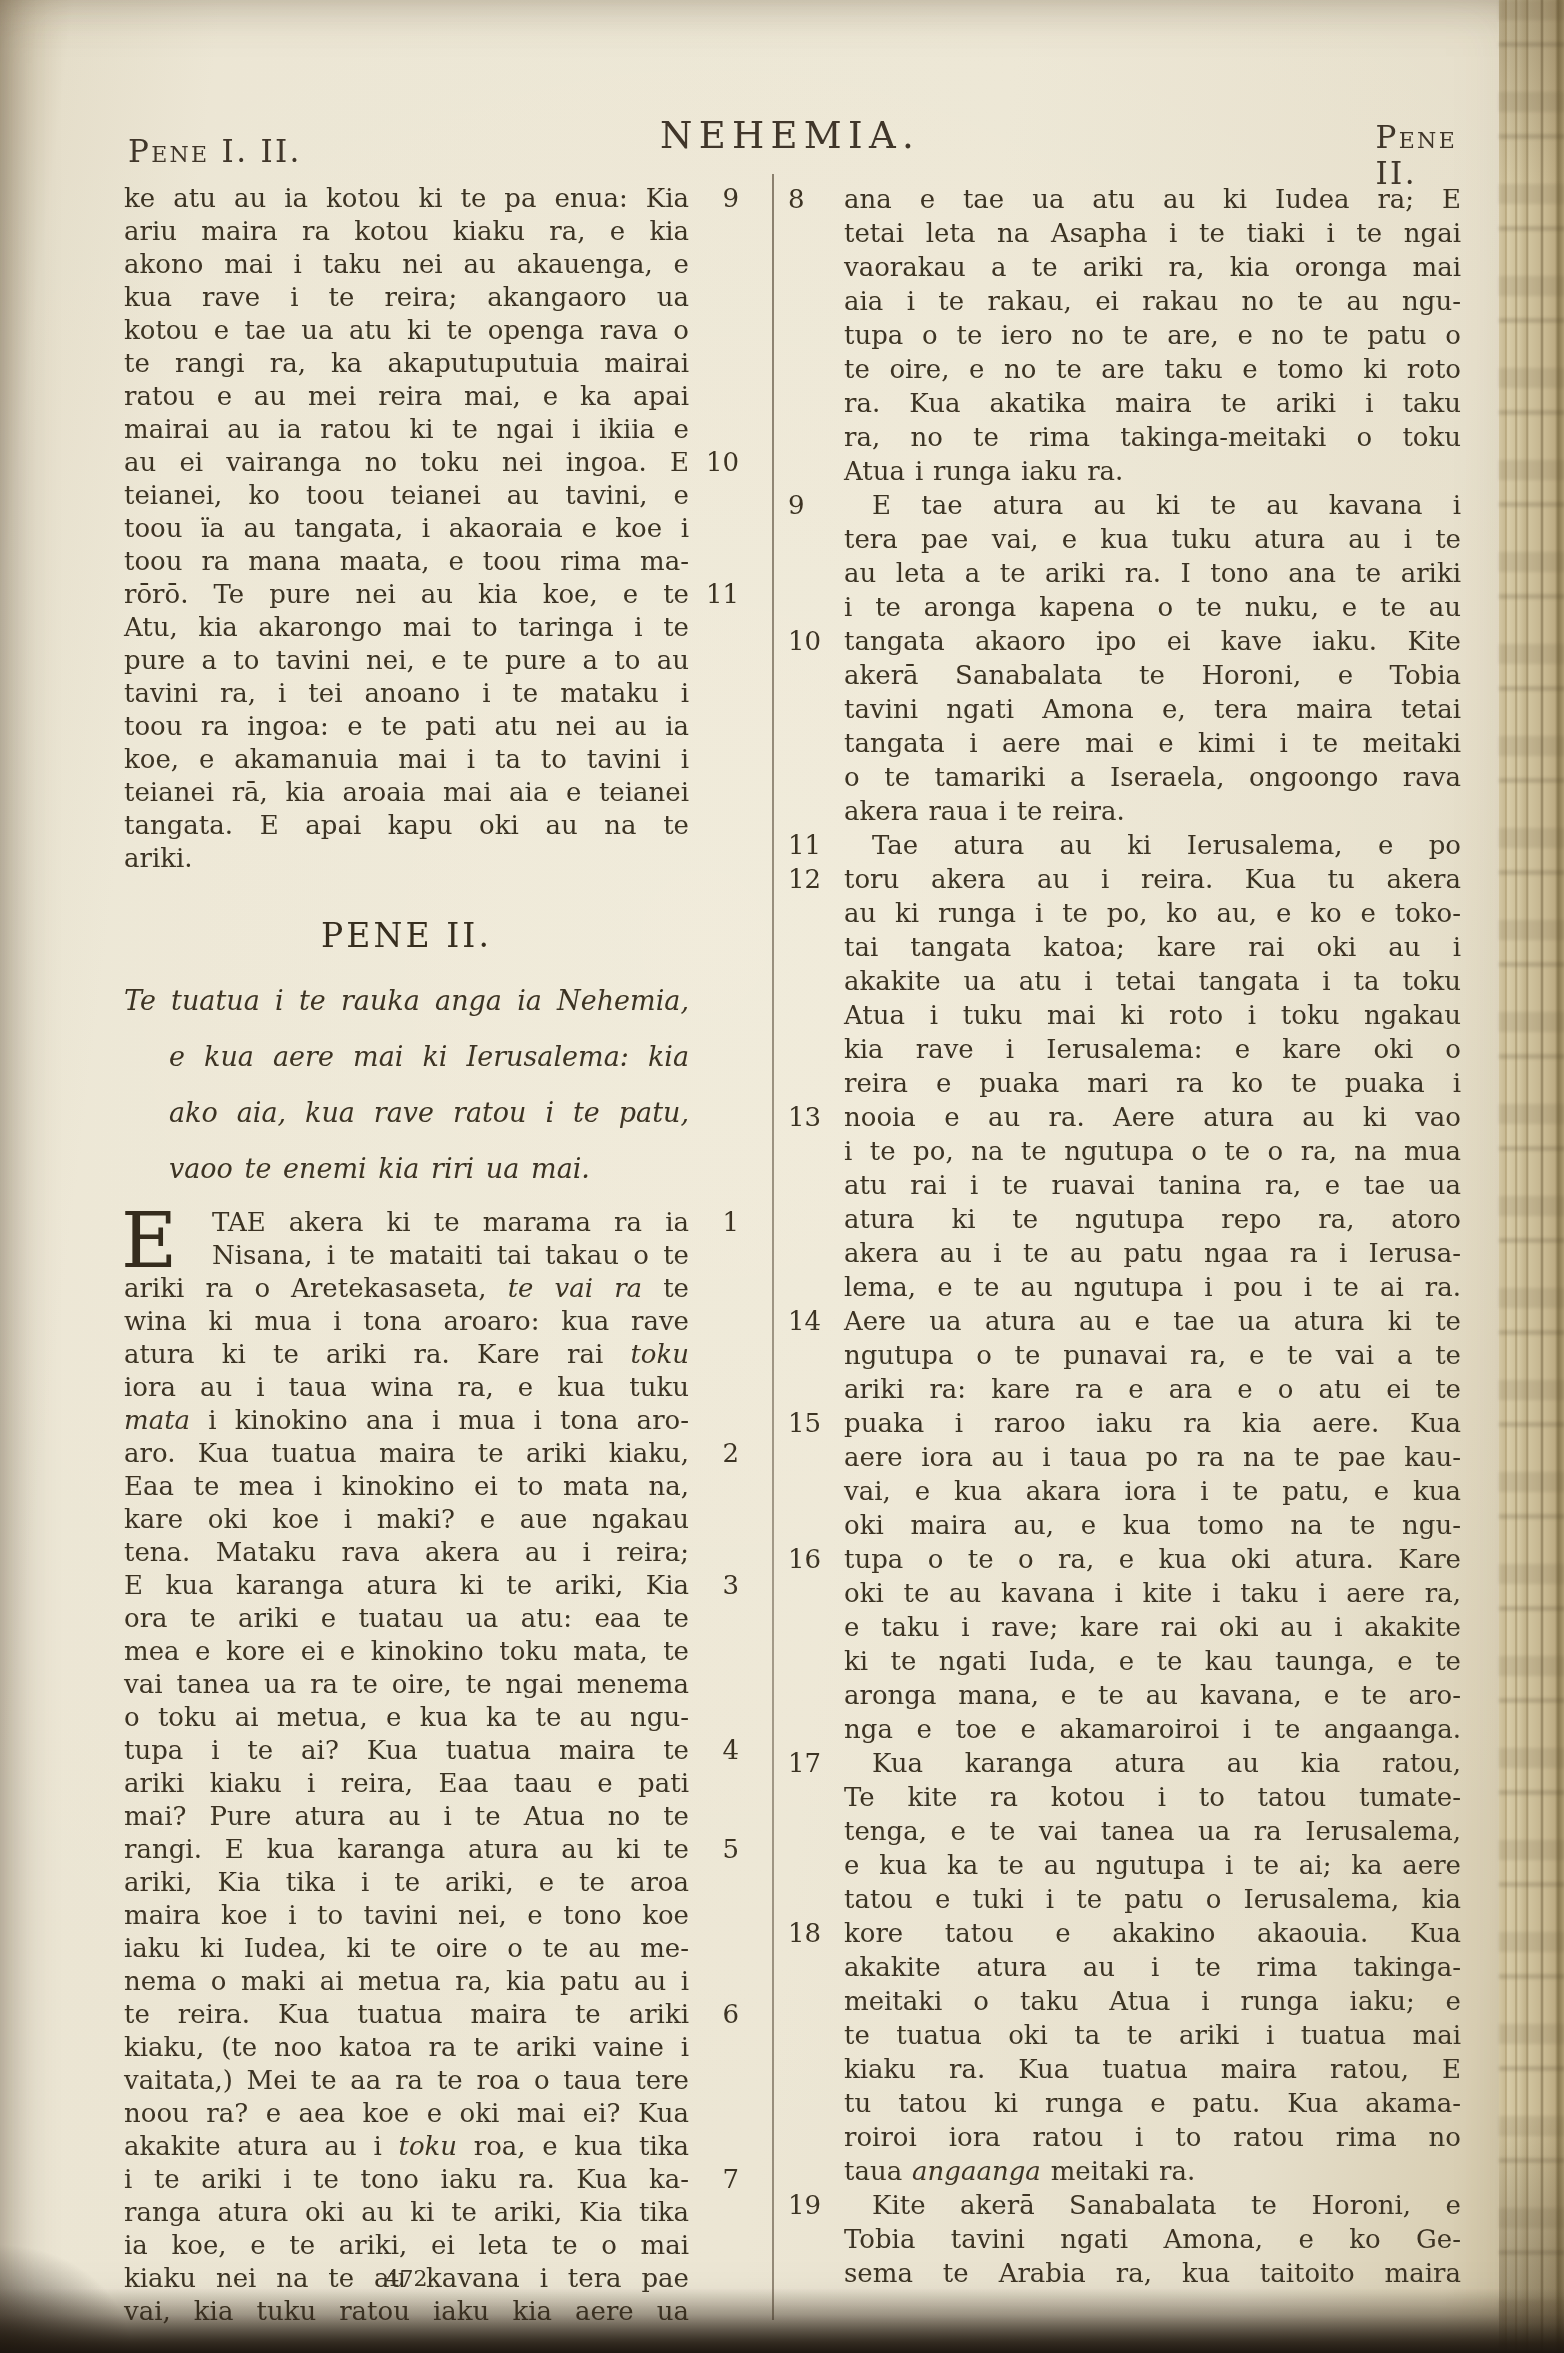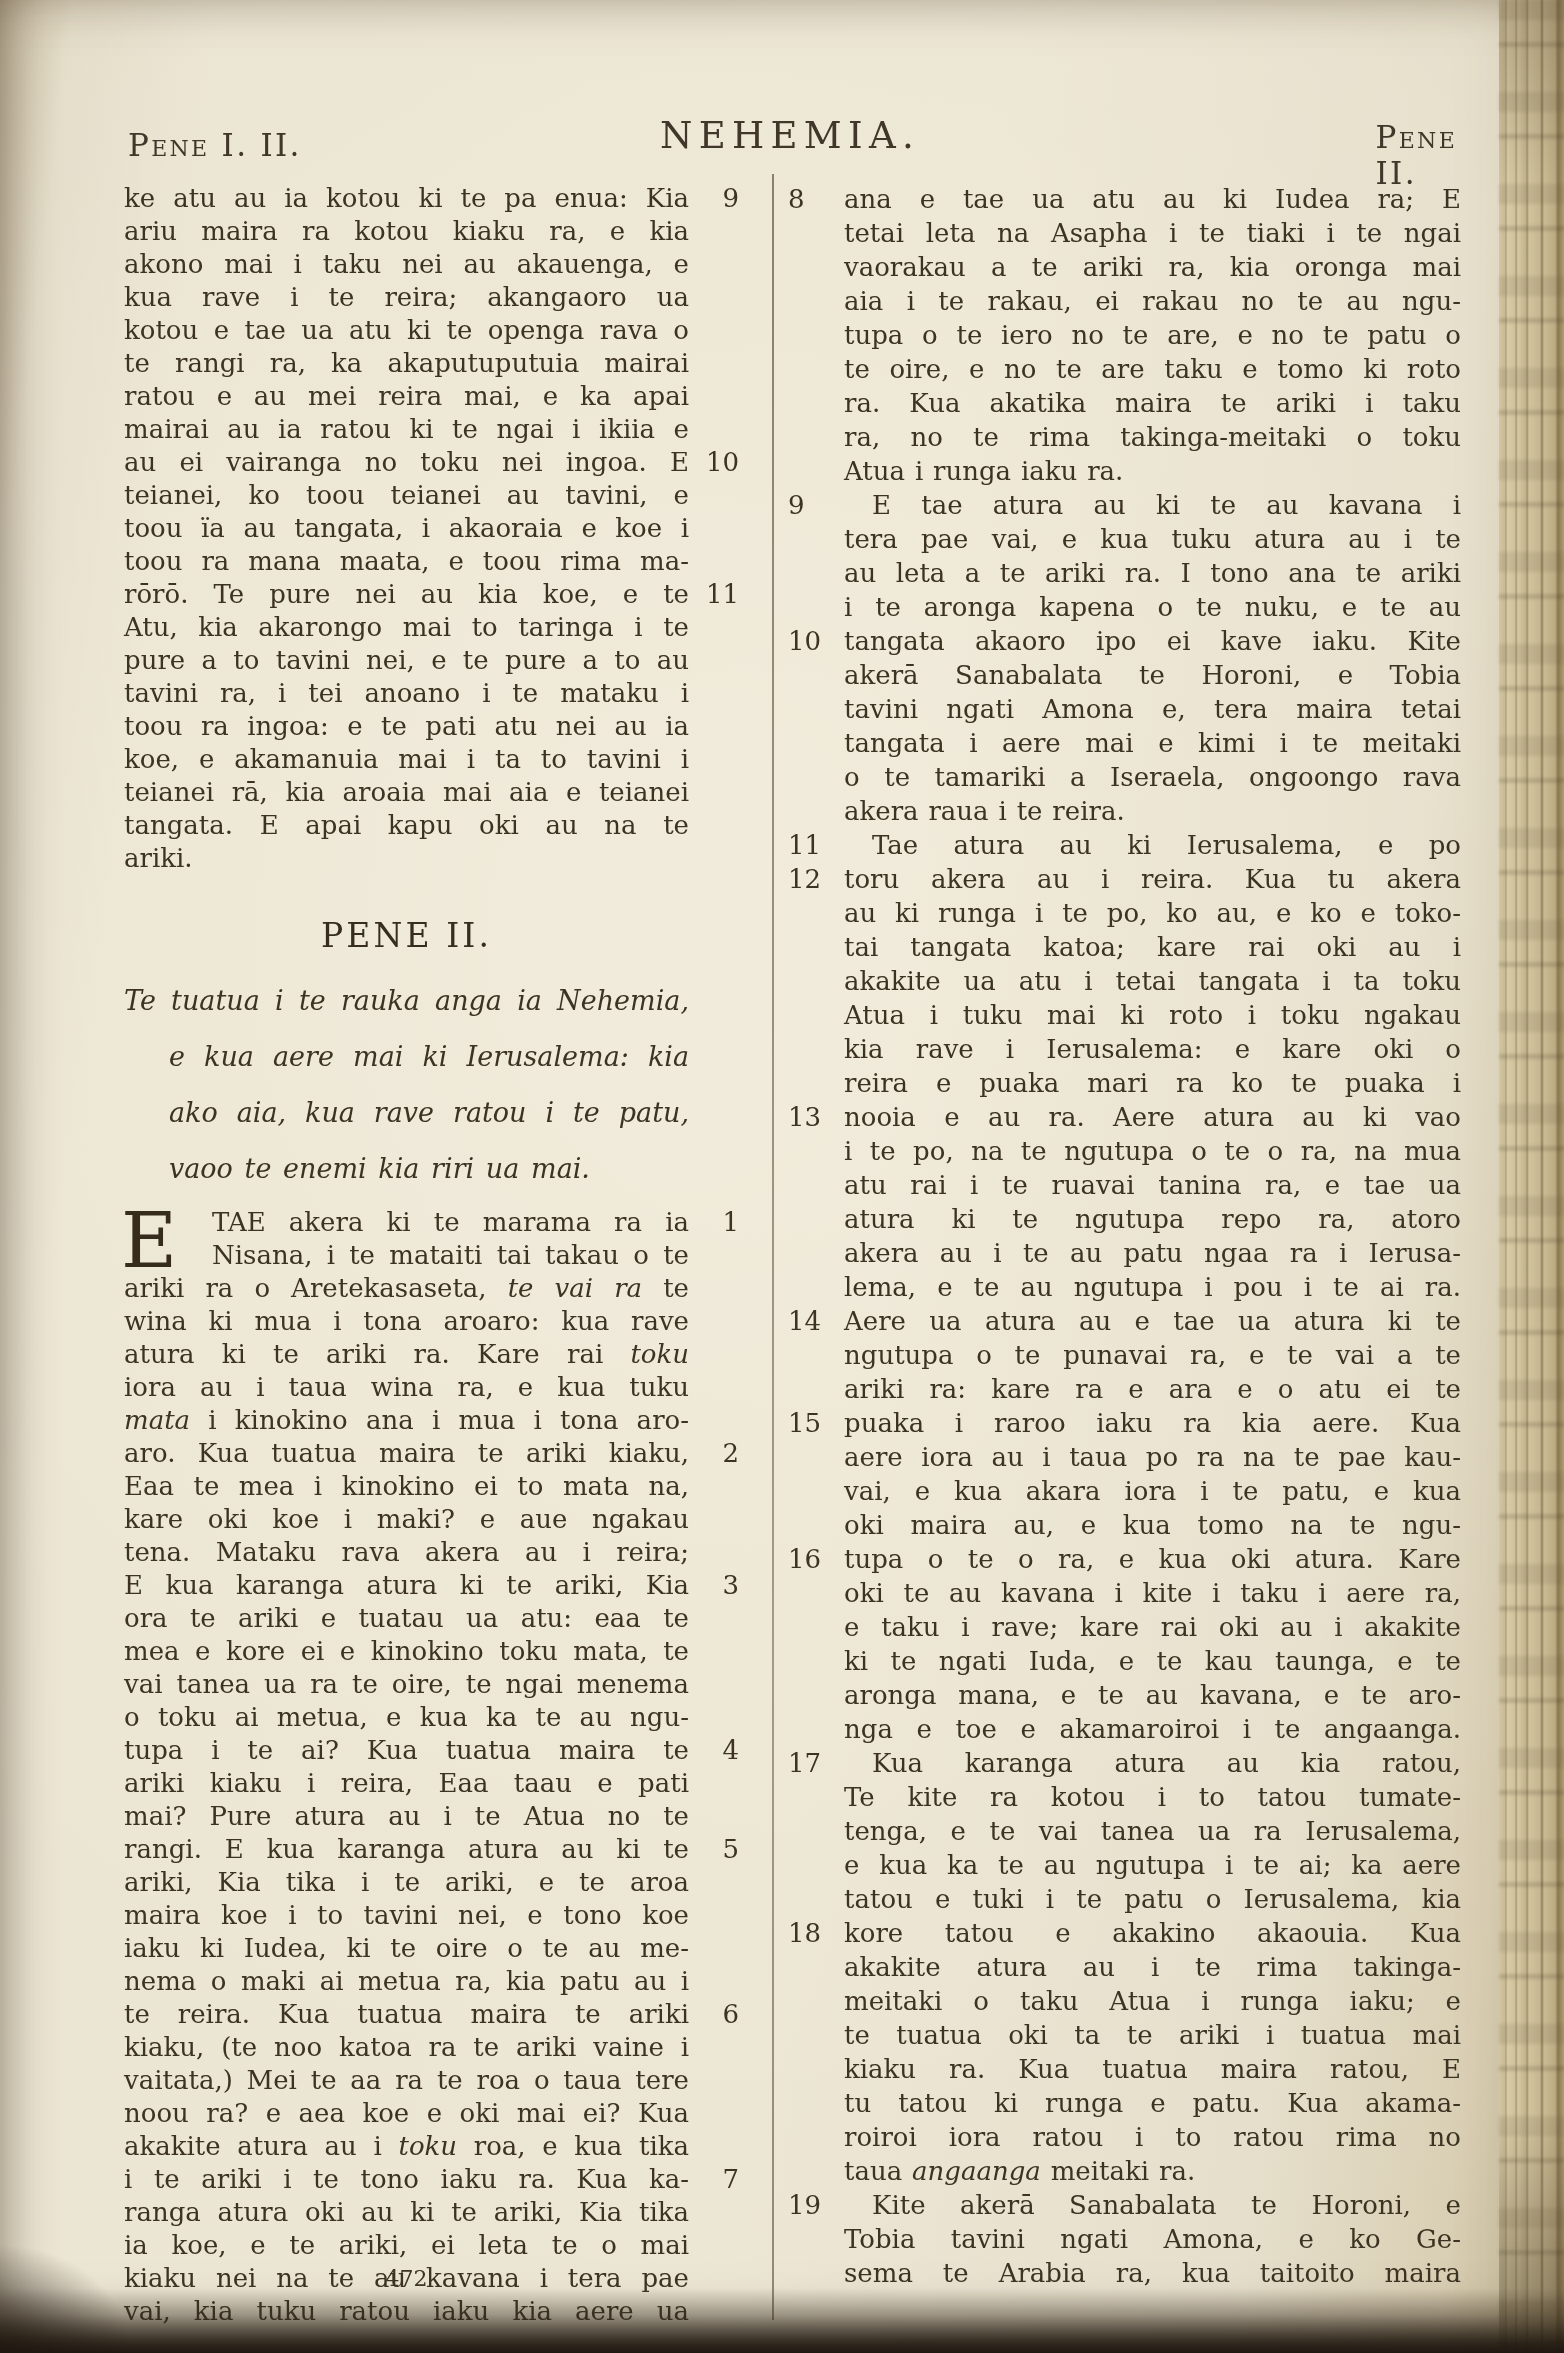--- a/index.html
+++ b/index.html
@@ -41,21 +41,21 @@
     position:absolute;left:0;bottom:0;width:100%;height:66px;
     background:linear-gradient(180deg, rgba(0,0,0,0) 0%, rgba(52,40,26,.35) 40%, rgba(34,26,17,.88) 82%, #1d1610 100%);
   }
   .corner-shadow{
     position:absolute;left:0;bottom:0;width:188px;height:156px;
     background:radial-gradient(100% 100% at 0% 100%, rgba(25,18,12,.8) 0%, rgba(0,0,0,0) 70%);
   }
 
   
   .runhead{position:absolute;top:114px;left:0;width:1502px;color:#40362a;}
-  .rh-left{position:absolute;left:128px;top:13px;font-variant:small-caps;font-size:31px;letter-spacing:2.3px;}
+  .rh-left{position:absolute;left:128px;top:19px;font-variant:small-caps;font-size:31px;letter-spacing:2.3px;}
   .rh-center{position:absolute;left:790px;transform:translateX(-50%);top:0;font-size:37px;letter-spacing:6.3px;text-align:center;}
   .rh-right{position:absolute;left:1457px;transform:translateX(-100%);top:4.7px;font-variant:small-caps;font-size:31px;letter-spacing:2.3px;}
 
   
   .col{position:absolute;top:182px;color:#3c3323;}
   .col-left{left:124px;width:565px;}
   .col-right{left:844px;width:617px;}
   .line{
     position:relative;
     font-size:26px;line-height:33px;height:33px;

